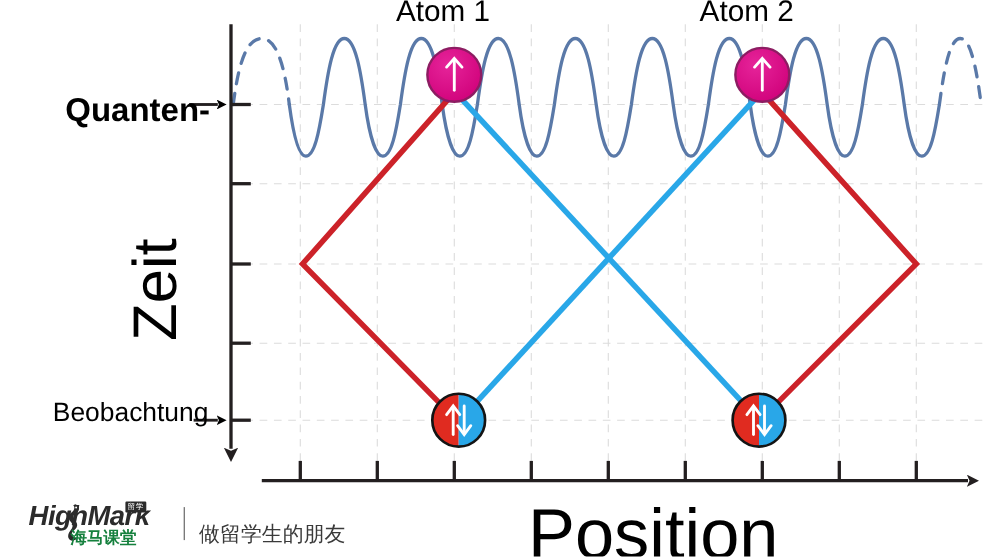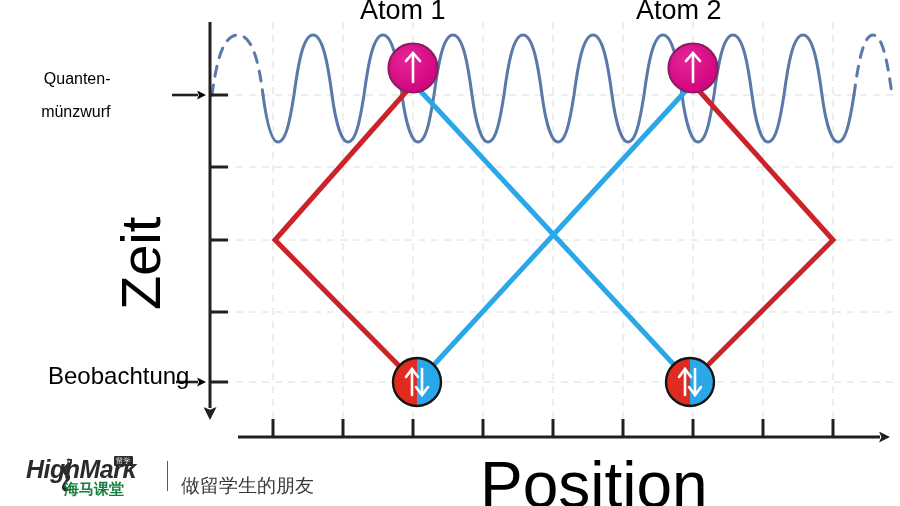--- a/index.html
+++ b/index.html
@@ -38,22 +38,23 @@
   #atom1-label, #atom2-label {
     font-size: 27px;
     letter-spacing: 0px;
   }
   #atom1-label { left: 360px; top: -3px; }
   #atom2-label { left: 636px; top: -3px; }
 
   #coin-label {
     left: 26px;
     top: 55px;
-    font-size: 16px;
-    text-align: right;
+    font-size: 30px;
+    text-align: center;
+    font-weight: bold;
   }
   #coin-label .l2 { display: block; }
 
   #obs-label {
     left: 4px;
     top: 364px;
     font-size: 24px;
     margin-left: 44px;
   }
   
@@ -317,21 +318,20 @@
         <path d="M -1 5 L 5 13 L 11 5"></path>
       </g>
     </g>
   </svg>
 
   <div class="lbl" id="atom1-label">Atom 1</div>
   <div class="lbl" id="atom2-label">Atom 2</div>
 
   <div class="lbl" id="coin-label">
     <span>Quanten-</span>
-    <span class="l2">münzwurf</span>
   </div>
 
   <div class="lbl" id="obs-label">Beobachtung</div>
 
   <div id="time-wrap">
     <div class="inner">Zeit</div>
   </div>
 
   <div class="lbl" id="pos-label">Position</div>
 

